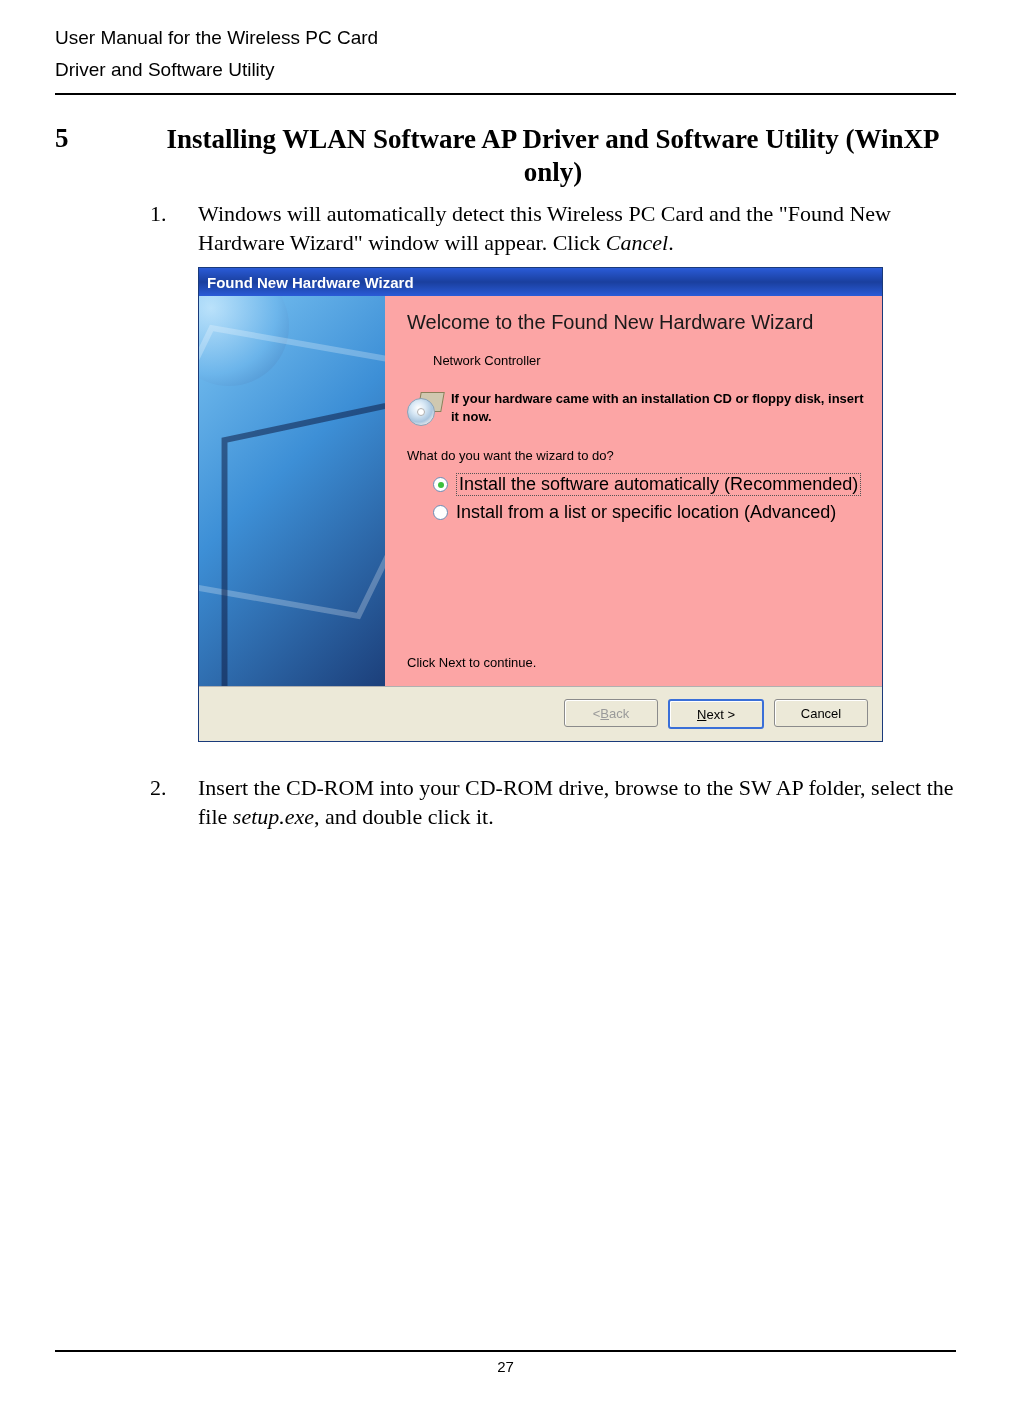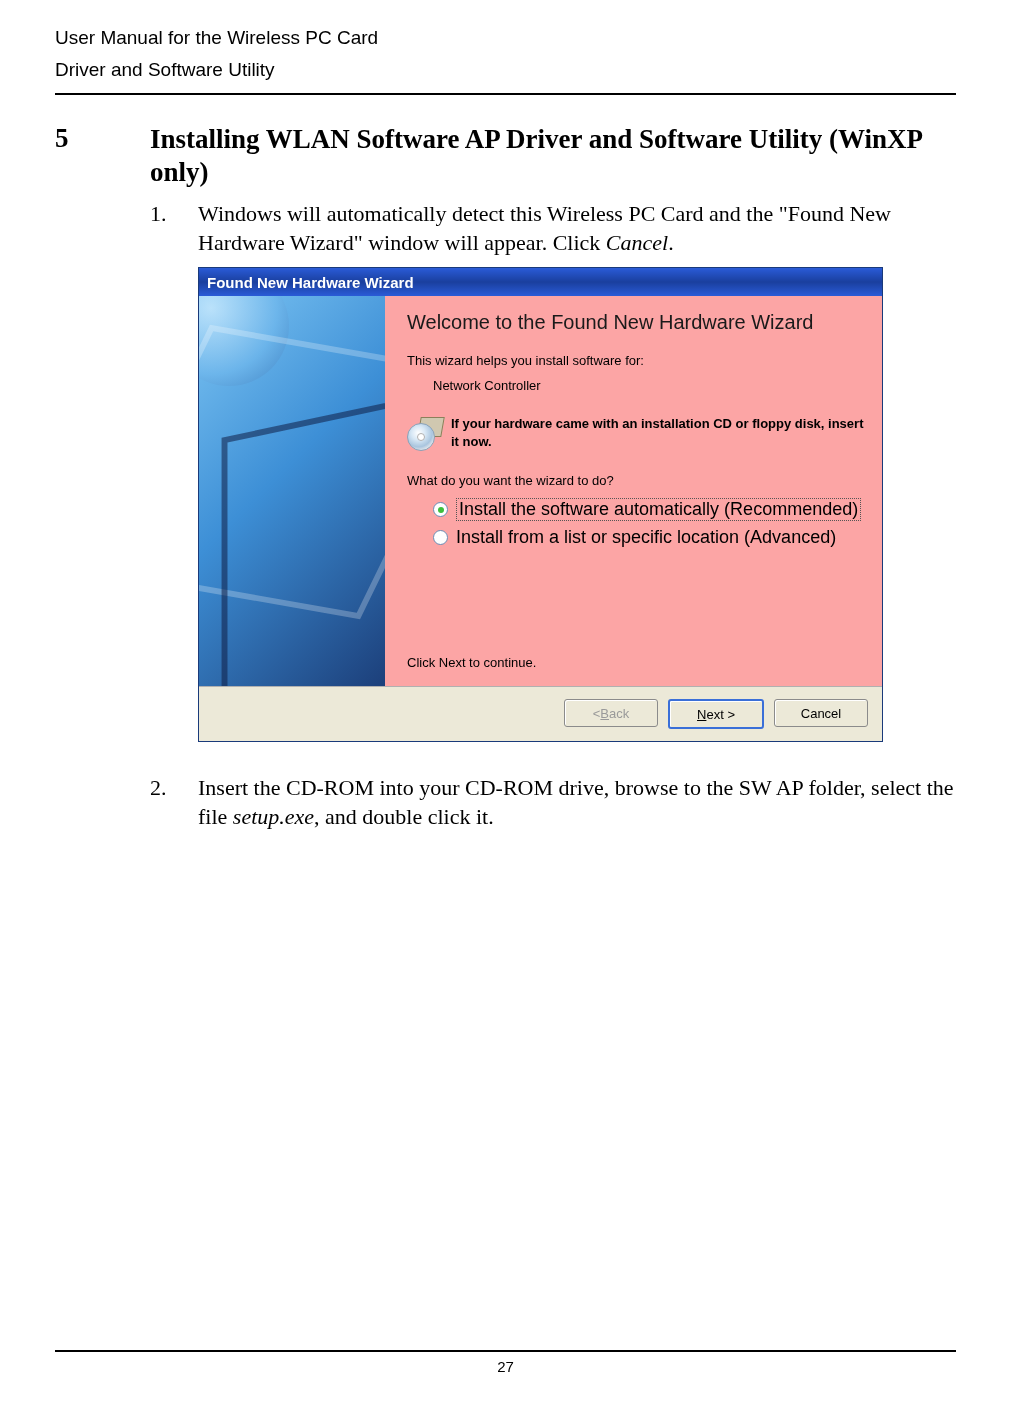--- a/index.html
+++ b/index.html
@@ -35,20 +35,21 @@
   .section-num {
     width: 95px;
     flex: 0 0 95px;
     font-size: 27px;
     font-weight: bold;
   }
   .section-title {
     font-size: 27px;
     font-weight: bold;
     line-height: 1.25;
+    text-align: center;
   }
   .list-item {
     display: flex;
     margin-top: 10px;
     margin-left: 95px;
     font-size: 22px;
     line-height: 1.3;
   }
   .list-num {
     width: 48px;
@@ -214,21 +215,20 @@
         <span>Found New Hardware Wizard</span>
       </div>
       <div class="wizard-body">
         <div class="wizard-side">
           <div class="side-circle"></div>
           <div class="side-shape1"></div>
           <div class="side-shape2"></div>
         </div>
         <div class="wizard-main">
           <div class="wiz-h1">Welcome to the Found New Hardware Wizard</div>
-          <div class="wiz-p">This wizard helps you install software for:</div>
           <div class="wiz-sub">Network Controller</div>
           <div class="cd-row">
             <div class="cd-icon">
               <div class="cd-box"></div>
               <div class="cd-disk"></div>
             </div>
             <div class="cd-text">If your hardware came with an installation CD or floppy disk, insert it now.</div>
           </div>
           <div class="wiz-p">What do you want the wizard to do?</div>
           <div class="radio-row">

